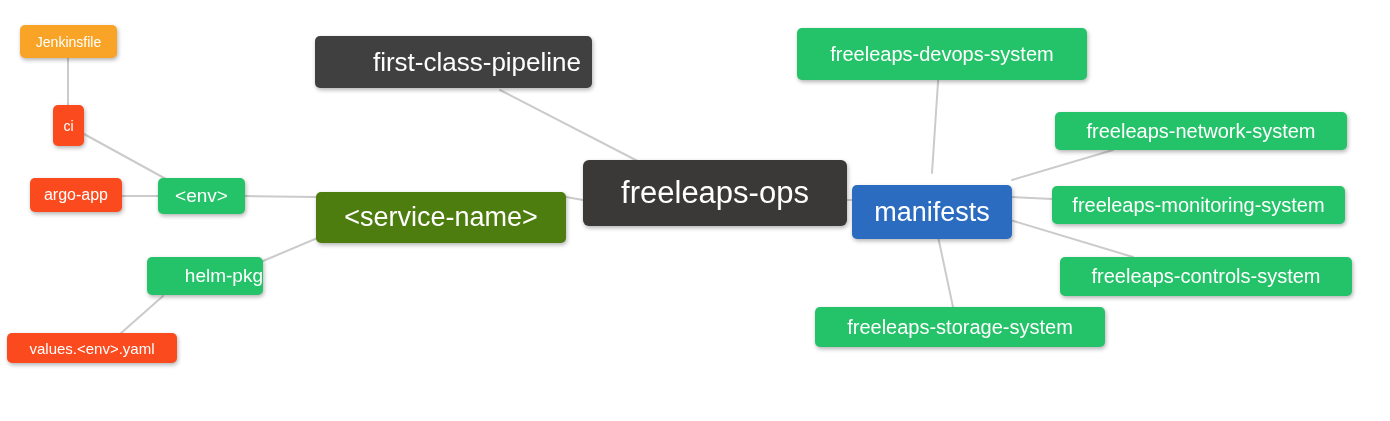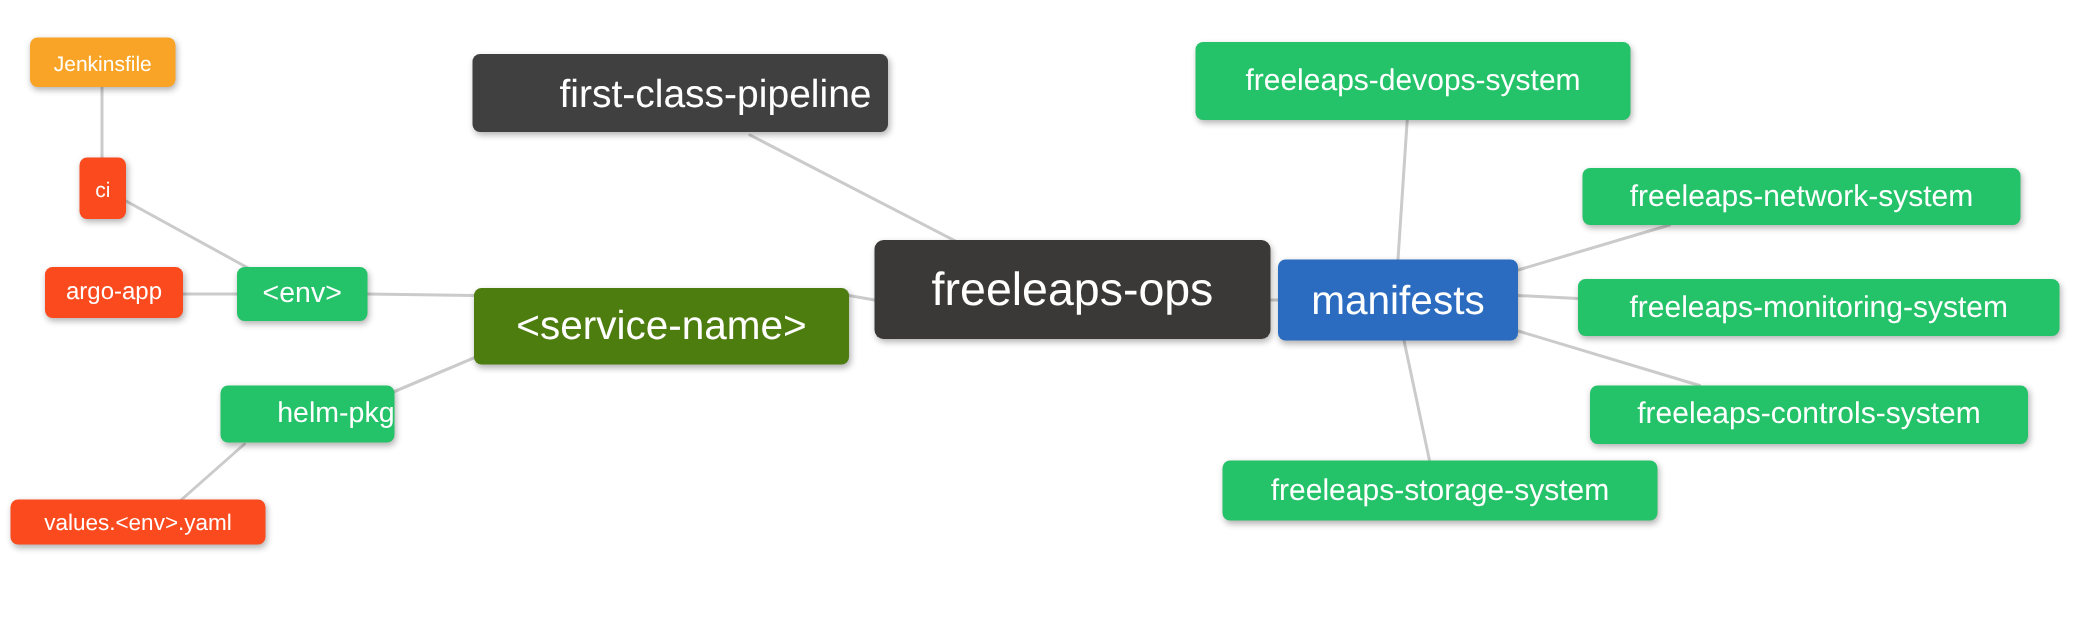--- a/index.html
+++ b/index.html
@@ -47,21 +47,21 @@
   .n-argo-app      { left: 30px;   top: 178px; width: 92px;  height: 34px; font-size: 16px; }
   .n-env           { left: 158px;  top: 178px; width: 87px;  height: 36px; font-size: 19px; }
   .n-helm-pkg      { left: 147px;  top: 257px; width: 116px; height: 38px; font-size: 19px; justify-content: flex-end; }
   .n-values        { left: 7px;    top: 333px; width: 170px; height: 30px; font-size: 15px; }
   .n-service-name  { left: 316px;  top: 172px; width: 250px; height: 51px; font-size: 27px; }
   .n-first-class   { left: 315px;  top: 36px;  width: 277px; height: 52px; font-size: 26px; }
   .n-freeleaps-ops { left: 583px;  top: 160px; width: 264px; height: 66px; font-size: 31px; border-radius: 6px; }
   .n-manifests     { left: 852px;  top: 173px; width: 160px; height: 54px; font-size: 27px; }
   .n-devops        { left: 797px;  top: 28px;  width: 290px; height: 52px; font-size: 20px; }
   .n-network       { left: 1055px; top: 112px; width: 292px; height: 38px; font-size: 20px; }
-  .n-monitoring    { left: 1052px; top: 186px; width: 321px; height: 38px; font-size: 20px; }
+  .n-monitoring    { left: 1052px; top: 186px; width: 293px; height: 38px; font-size: 20px; }
   .n-controls      { left: 1060px; top: 257px; width: 292px; height: 39px; font-size: 20px; }
   .n-storage       { left: 815px;  top: 307px; width: 290px; height: 40px; font-size: 20px; }
 </style>
 </head>
 <body>
 
 <div class="canvas">
 
   <svg class="edges" viewBox="0 0 1390 421">
     <g style="stroke: rgb(203, 203, 203);">
@@ -111,21 +111,21 @@
   </div>
 
   <div class="node n-first-class" style="background: #404040; padding-left: 47px;">
     <span class="label">first-class-pipeline</span>
   </div>
 
   <div class="node n-freeleaps-ops" style="background: rgb(59, 57, 56);">
     <span class="label">freeleaps-ops</span>
   </div>
 
-  <div class="node n-manifests" style="background: rgb(43, 108, 192);">
+  <div class="node n-manifests" style="background: rgb(43, 108, 192); margin-top: 12px;">
     <span class="label">manifests</span>
   </div>
 
   <div class="node n-devops" style="background: rgb(37, 195, 105);">
     <span class="label">freeleaps-devops-system</span>
   </div>
 
   <div class="node n-network" style="background: rgb(37, 195, 105);">
     <span class="label">freeleaps-network-system</span>
   </div>

